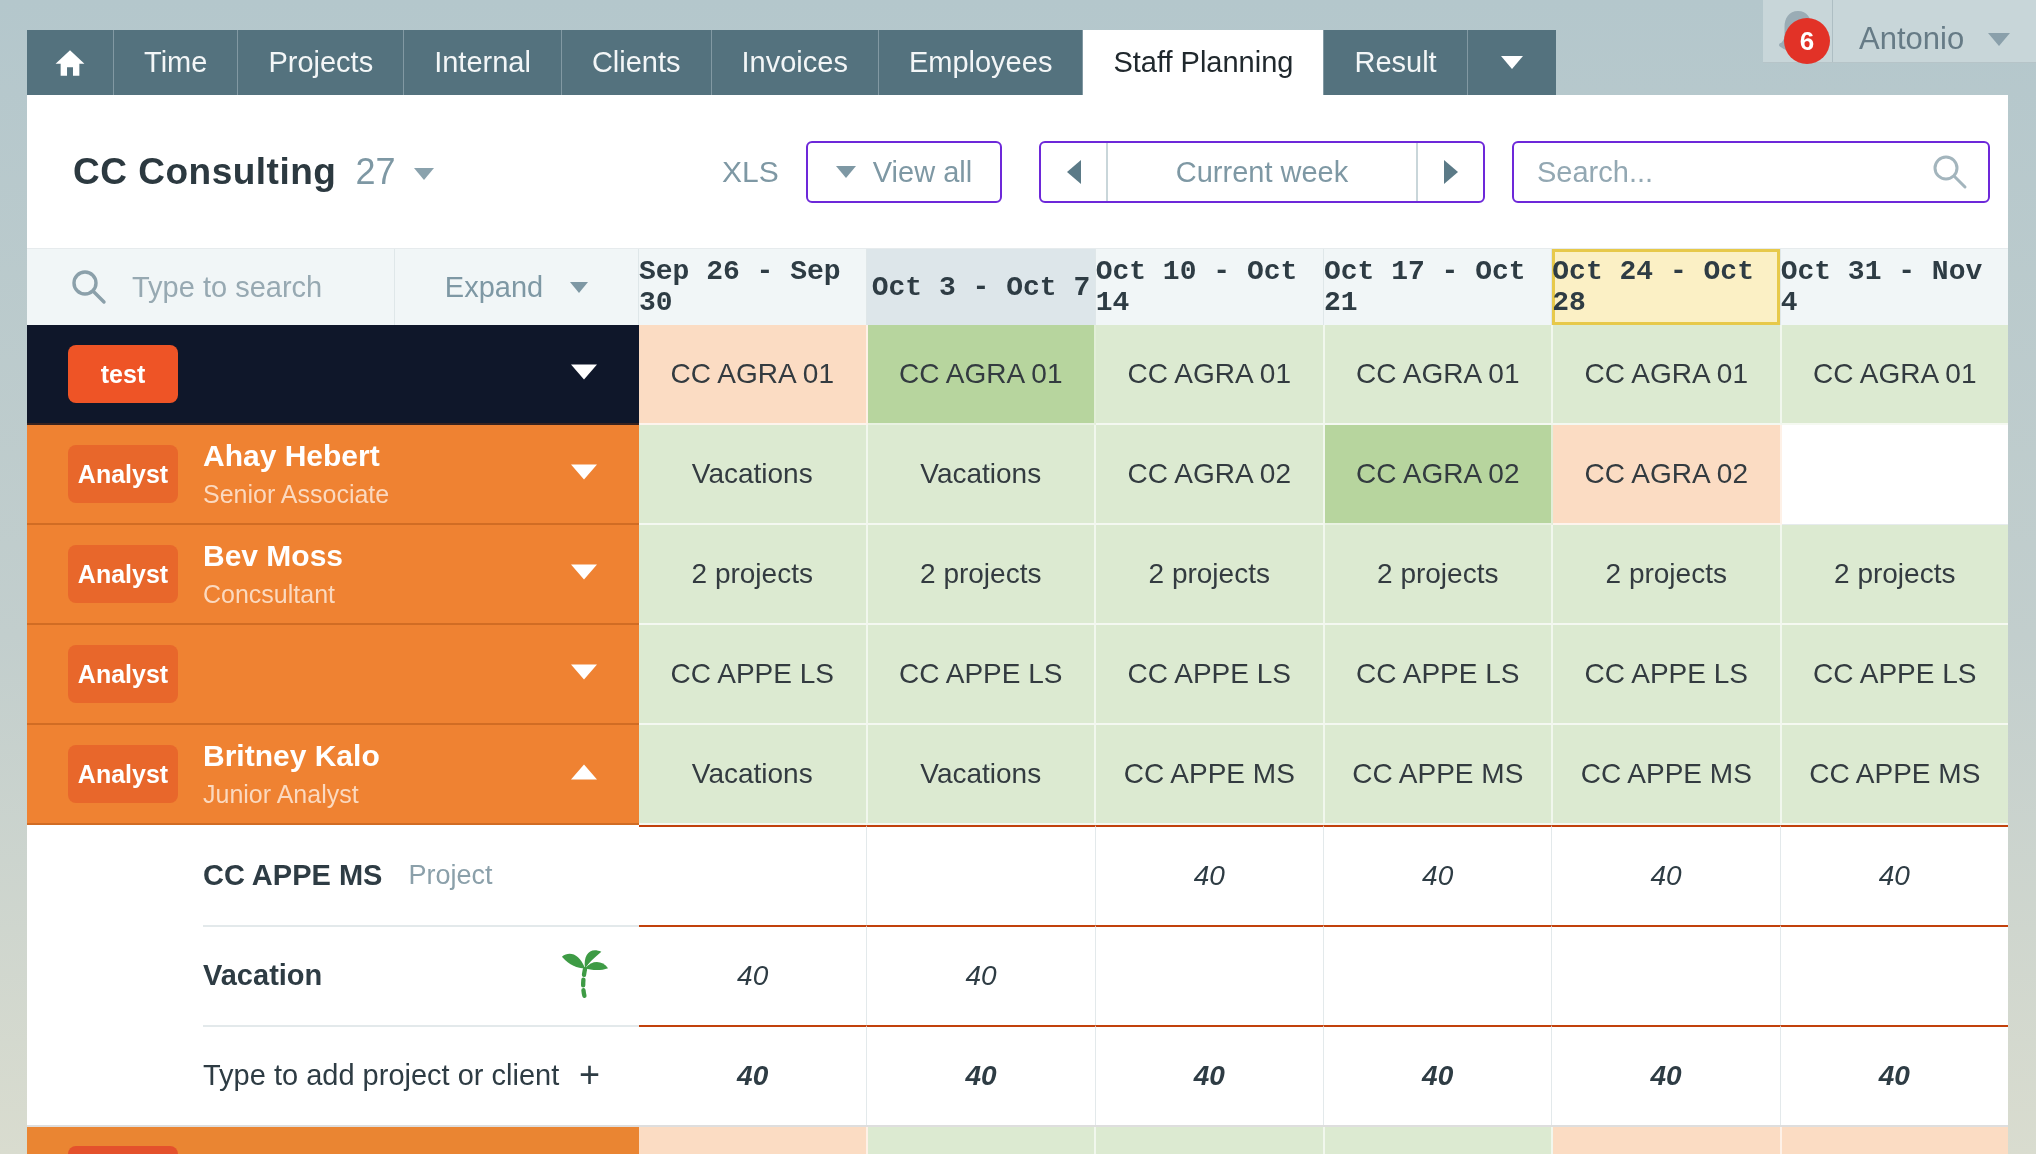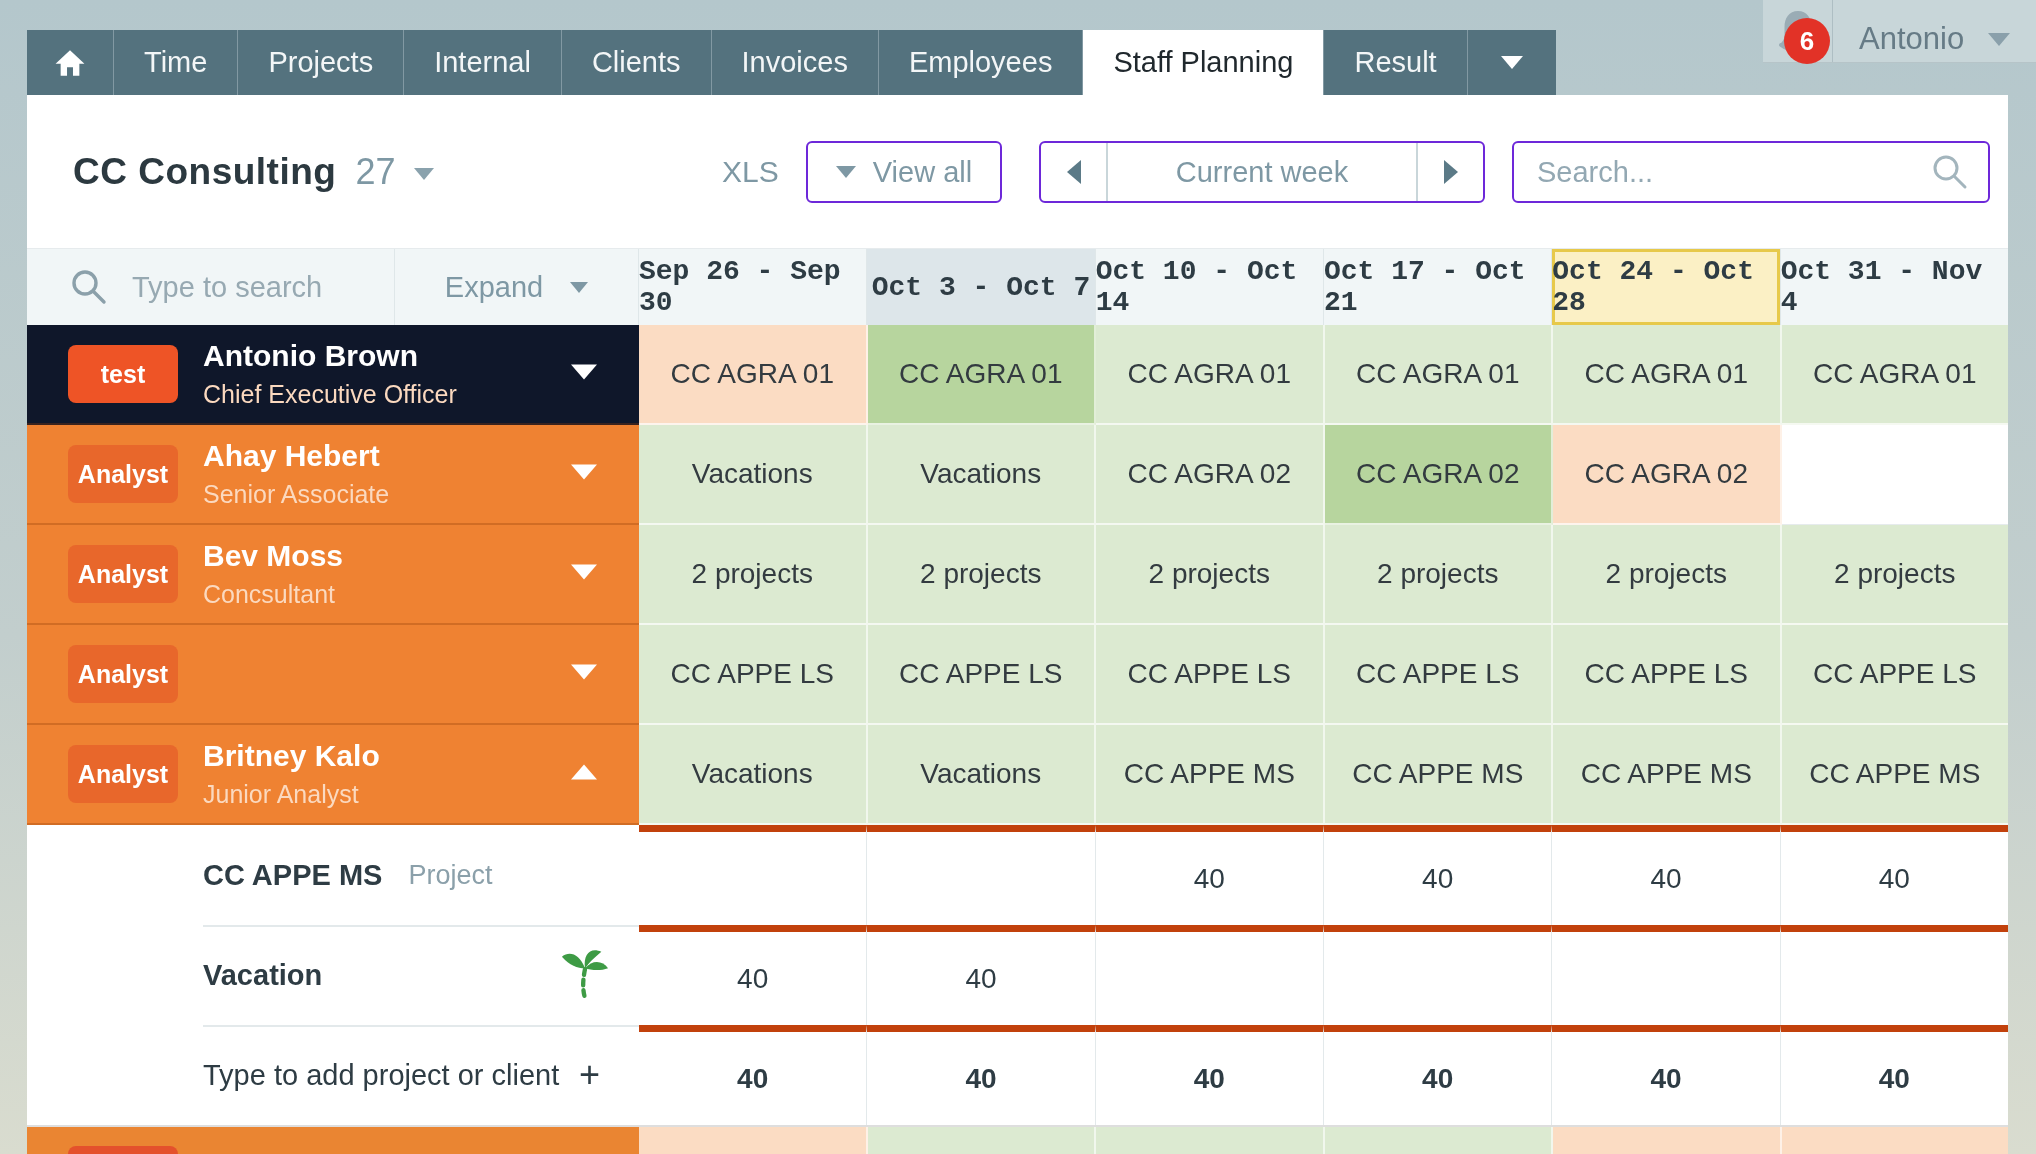--- a/index.html
+++ b/index.html
@@ -101,21 +101,21 @@
   .row.partial .badge { background:#e4512c; }
 
   .subrow { display:flex; height:100px; background:#fff; }
   .sub-name { width:612px; position:relative; display:flex; align-items:center; padding-left:176px; cursor:pointer; }
   .sub-topline { position:absolute; left:176px; right:0; top:0; height:2px; background:#e3e9eb; }
   .sub-title { font-weight:bold; font-size:29px; color:#2e3c44; }
   .sub-title.plain { font-weight:normal; }
   .sub-tag { color:#8ba0aa; font-size:27px; margin-left:26px; }
   .sub-icon { position:absolute; left:533px; top:50%; transform:translateY(-50%); }
   .plus-icon { position:absolute; left:552px; top:50%; transform:translateY(-50%); font-size:36px; color:#2e3c44; font-weight:normal; cursor:pointer; }
-  .sub-cell { flex:1; border-right:1px solid #e3e9eb; border-top:7px solid #c2410c; display:flex; align-items:center; justify-content:center; font-size:28px; color:#2e3c44; cursor:pointer; }
+  .sub-cell { flex:1; border-right:1px solid #e3e9eb; border-top:2px solid #c2410c; display:flex; align-items:center; justify-content:center; font-size:28px; color:#2e3c44; cursor:pointer;font-style:italic; }
   .sub-cell:last-child { border-right:none; }
   .sub-cell.bold { font-weight:bold; }
 </style>
 </head>
 <body>
 
 <nav class="topnav" id="topnav">
     <div class="tab home">
       <svg width="34" height="34" viewBox="0 0 40 40">
         <path d="M20 5 L37 21 L31 21 L31 35 L23.5 35 L23.5 25 L16.5 25 L16.5 35 L9 35 L9 21 L3 21 Z" fill="#ffffff"></path>
@@ -199,24 +199,20 @@
       <div class="th th-col">Oct 10 - Oct 14</div>
       <div class="th th-col">Oct 17 - Oct 21</div>
       <div class="th th-col selected">Oct 24 - Oct 28</div>
       <div class="th th-col">Oct 31 - Nov 4</div>
     </div>
 
   <div id="tbody">
       <div class="row primary">
         <div class="emp">
           <div class="badge">test</div>
-          <div class="emp-text">
-            <div class="emp-name">Antonio Brown</div>
-            <div class="emp-role">Chief Executive Officer</div>
-          </div>
           <div class="emp-caret"><span class="caret"></span></div>
         </div>
         <div class="cell c-peach">CC AGRA 01</div>
         <div class="cell c-dark_green">CC AGRA 01</div>
         <div class="cell c-green">CC AGRA 01</div>
         <div class="cell c-green">CC AGRA 01</div>
         <div class="cell c-green">CC AGRA 01</div>
         <div class="cell c-green">CC AGRA 01</div>
       </div>
       <div class="row secondary">

